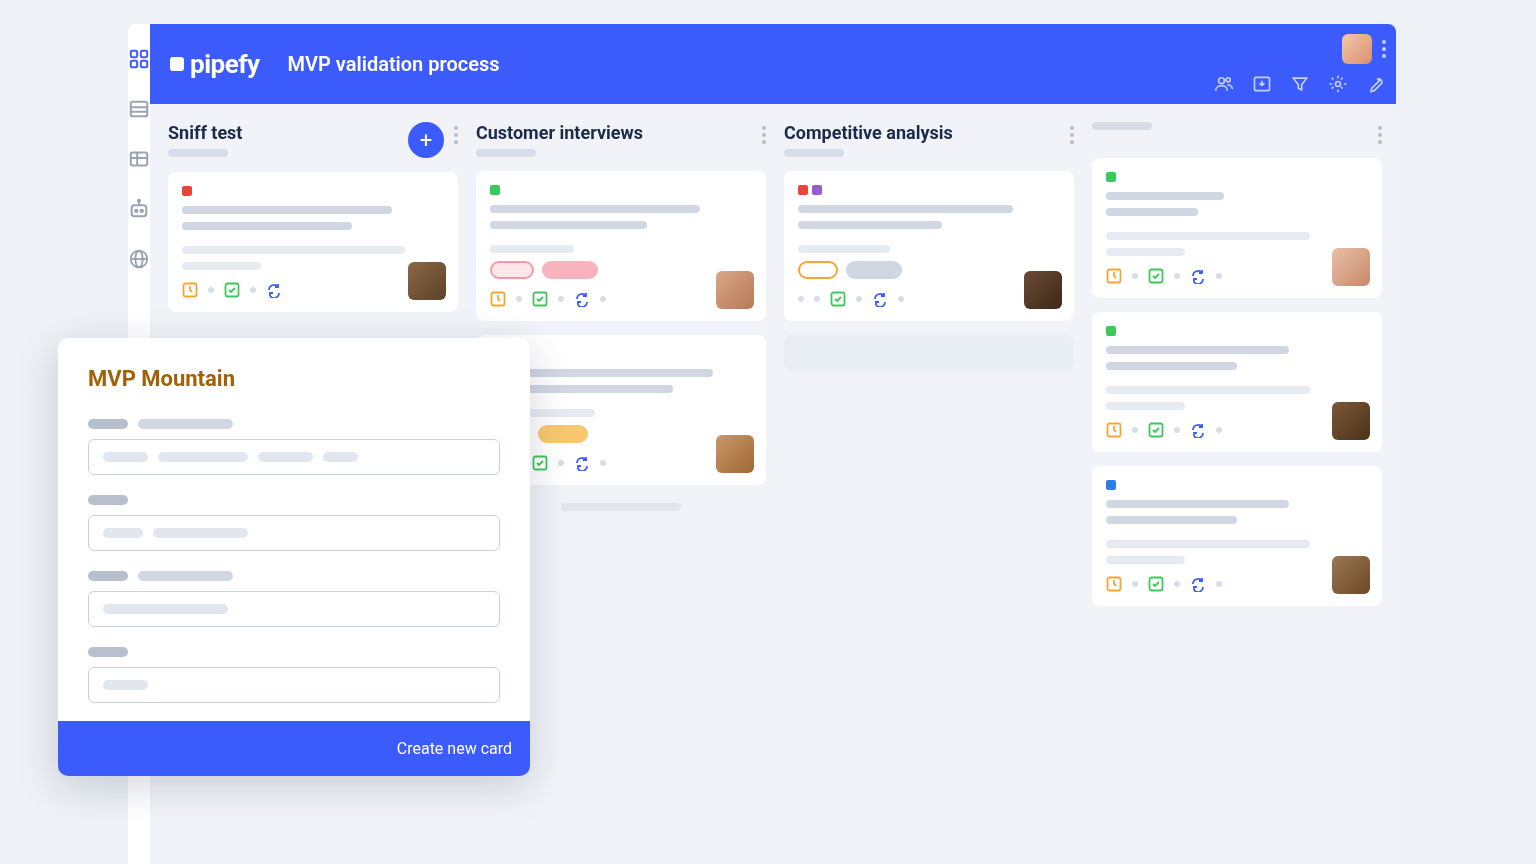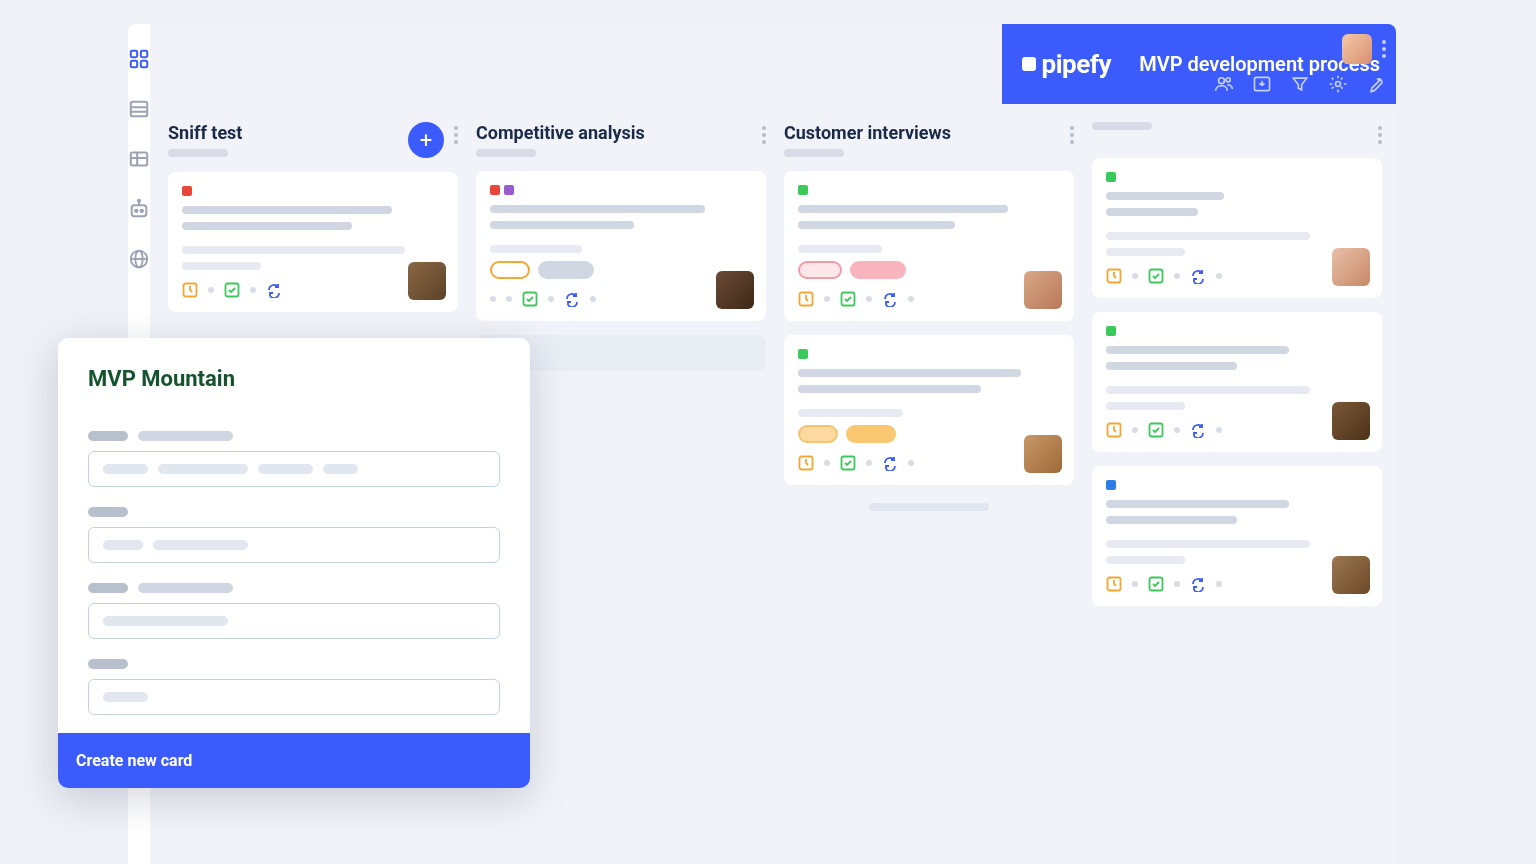--- a/index.html
+++ b/index.html
@@ -4,21 +4,21 @@
 <style>
 * { box-sizing: border-box; margin: 0; padding: 0; font-family: -apple-system, BlinkMacSystemFont, 'Segoe UI', Roboto, sans-serif; }
 body { background: #eef1f6; width: 1536px; height: 864px; overflow: hidden; position: relative; }
 
 .app { position: absolute; top: 24px; left: 128px; right: 140px; bottom: 0; background: #f1f3f8; border-radius: 8px 8px 0 0; overflow: hidden; display: flex; }
 
 .sidebar { width: 50px; background: #fff; display: flex; flex-direction: column; align-items: center; padding-top: 24px; gap: 28px; }
 .sidebar-icon { width: 22px; height: 22px; display: flex; align-items: center; justify-content: center; cursor: pointer; color: #9aa3b3; }
 .sidebar-icon.active { color: #3b5bfd; }
 
-.main { flex: 1; display: flex; flex-direction: column; align-items: flex-end; }
+.main { flex: 1; display: flex; flex-direction: column; }
 
 .header { background: #3b5bfd; height: 80px; display: flex; align-items: center; padding: 0 20px; position: relative; }
 .logo { color: #fff; font-weight: 700; font-size: 26px; letter-spacing: -0.5px; margin-right: 28px; display:flex; align-items:center; gap:6px;}
 .logo-dot { width:14px; height:14px; background:#fff; border-radius:3px; }
 .page-title { color: #fff; font-weight: 600; font-size: 20px; }
 .header-actions { position: absolute; right: 14px; top: 10px; display: flex; align-items: center; gap: 10px; }
 .header-icons-row { position: absolute; right: 14px; bottom: 10px; display: flex; align-items: center; gap: 18px; }
 .avatar-sm { width: 30px; height: 30px; border-radius: 6px; background: linear-gradient(135deg,#f3c8a8,#d89070); }
 .header-icon { width: 20px; height: 20px; color: #c4cffc; cursor: pointer; display:flex; align-items:center; justify-content:center; }
 .more-dots-v { width: 4px; height: 18px; display: flex; flex-direction: column; justify-content: space-between; cursor:pointer; }
@@ -57,25 +57,25 @@
 .mini-icon { width: 16px; height: 16px; display:flex; align-items:center; justify-content:center; }
 .mini-dot { width: 6px; height: 6px; background: #d7dce6; border-radius: 50%; }
 .card-avatar { position: absolute; right: 12px; bottom: 12px; width: 38px; height: 38px; border-radius: 6px; background: linear-gradient(135deg,#c8a888,#a87858); }
 
 .ghost-card { height: 36px; background: #e9edf4; border-radius: 8px; margin-top: 6px; }
 .ghost-bar { width: 120px; height: 8px; background: #e2e6ef; border-radius: 4px; margin: 18px auto 0; }
 
 
 .modal { position: absolute; left: 58px; top: 338px; width: 472px; background: #fff; border-radius: 10px; box-shadow: 0 10px 40px rgba(20,30,60,0.18); overflow: hidden; }
 .modal-body { padding: 28px 30px 18px; }
-.modal-title { font-weight: 700; font-size: 22px; color: #14532d; margin-bottom: 40px; }
+.modal-title { font-weight: 700; font-size: 22px; color: #a16207; margin-bottom: 28px; }
 .form-label-row { display: flex; gap: 10px; margin-bottom: 10px; }
 .lbl-skel { height: 10px; background: #d0d6e2; border-radius: 5px; }
 .form-input { width: 100%; border: 1px solid #c7d0e2; border-radius: 6px; padding: 12px 14px; margin-bottom: 20px; display: flex; gap: 10px; align-items: center; }
-.modal-footer { background: #3b5bfd; color: #fff; text-align: left; padding: 18px; font-weight: 700; font-size: 16px; cursor: pointer; }
+.modal-footer { background: #3b5bfd; color: #fff; text-align: right; padding: 18px; font-weight: 400; font-size: 16px; cursor: pointer; }
 
 svg { width: 100%; height: 100%; }
 </style>
 </head>
 <body>
 
 <div class="app">
 
   <div class="sidebar">
     <div class="sidebar-icon active">
@@ -117,21 +117,21 @@
         </svg>
     </div>
   </div>
 
   <div class="main">
     <div class="header">
       <div class="logo">
         <span class="logo-dot"></span>
         <span>pipefy</span>
       </div>
-      <div class="page-title">MVP development process</div>
+      <div class="page-title">MVP validation process</div>
       <div class="header-actions">
         <div class="avatar-sm"></div>
         <div class="more-dots-v">
             <span></span>
             <span></span>
             <span></span>
           </div>
       </div>
       <div class="header-icons-row">
         <div class="header-icon">
@@ -213,20 +213,109 @@
                 </svg>
               </span>
           </div>
           <div class="card-avatar" style="background:linear-gradient(135deg,#8b6845,#5c4228)"></div>
         </div>
       </div>
 
       <div class="column">
         <div class="col-header">
           <div class="col-title-wrap">
+            <div class="col-title">Customer interviews</div>
+            <div class="col-sub"></div>
+          </div>
+          <div class="col-more">
+              <span></span>
+              <span></span>
+              <span></span>
+            </div>
+        </div>
+        <div class="card">
+          <div class="card-tags">
+              <div class="tag green"></div>
+            </div>
+          <div class="skel-line" style="width:80%"></div>
+          <div class="skel-line" style="width:60%"></div>
+          <div style="height:8px"></div>
+          <div class="skel-line light" style="width:32%"></div>
+          <div style="display:flex;gap:8px;align-items:center;margin-top:6px">
+            <span class="pill outline-pink"></span>
+            <span class="pill fill-pink"></span>
+          </div>
+          <div class="card-footer">
+            <span class="mini-icon">
+                <svg viewBox="0 0 16 16" fill="none" stroke="#f5a631" stroke-width="1.8">
+                  <rect x="1.5" y="1.5" width="13" height="13" rx="2"></rect>
+                  <path d="M8 4v4l2 2"></path>
+                </svg>
+              </span>
+            <span class="mini-dot"></span>
+            <span class="mini-icon">
+                <svg viewBox="0 0 16 16" fill="none" stroke="#3bc95b" stroke-width="1.8">
+                  <rect x="1.5" y="1.5" width="13" height="13" rx="2"></rect>
+                  <path d="M5 8l2 2 4-4"></path>
+                </svg>
+              </span>
+            <span class="mini-dot"></span>
+            <span class="mini-icon">
+                <svg viewBox="0 0 16 16" fill="none" stroke="#3b5bfd" stroke-width="1.8">
+                  <path d="M3 8a5 5 0 0 1 9-3m1 6a5 5 0 0 1-9 3"></path>
+                  <path d="M12 2v3h-3M4 14v-3h3"></path>
+                </svg>
+              </span>
+            <span class="mini-dot"></span>
+          </div>
+          <div class="card-avatar" style="background:linear-gradient(135deg,#d8a888,#b87858)"></div>
+        </div>
+        <div class="card">
+          <div class="card-tags">
+              <div class="tag green"></div>
+            </div>
+          <div class="skel-line" style="width:85%"></div>
+          <div class="skel-line" style="width:70%"></div>
+          <div style="height:8px"></div>
+          <div class="skel-line light" style="width:40%"></div>
+          <div style="display:flex;gap:8px;align-items:center;margin-top:6px">
+            <span class="pill fill-orange-light"></span>
+            <span class="pill fill-orange"></span>
+          </div>
+          <div class="card-footer">
+            <span class="mini-icon">
+                <svg viewBox="0 0 16 16" fill="none" stroke="#f5a631" stroke-width="1.8">
+                  <rect x="1.5" y="1.5" width="13" height="13" rx="2"></rect>
+                  <path d="M8 4v4l2 2"></path>
+                </svg>
+              </span>
+            <span class="mini-dot"></span>
+            <span class="mini-icon">
+                <svg viewBox="0 0 16 16" fill="none" stroke="#3bc95b" stroke-width="1.8">
+                  <rect x="1.5" y="1.5" width="13" height="13" rx="2"></rect>
+                  <path d="M5 8l2 2 4-4"></path>
+                </svg>
+              </span>
+            <span class="mini-dot"></span>
+            <span class="mini-icon">
+                <svg viewBox="0 0 16 16" fill="none" stroke="#3b5bfd" stroke-width="1.8">
+                  <path d="M3 8a5 5 0 0 1 9-3m1 6a5 5 0 0 1-9 3"></path>
+                  <path d="M12 2v3h-3M4 14v-3h3"></path>
+                </svg>
+              </span>
+            <span class="mini-dot"></span>
+          </div>
+          <div class="card-avatar" style="background:linear-gradient(135deg,#c89868,#a06838)"></div>
+        </div>
+        <div class="ghost-bar"></div>
+      </div>
+
+      <div class="column">
+        <div class="col-header">
+          <div class="col-title-wrap">
             <div class="col-title">Competitive analysis</div>
             <div class="col-sub"></div>
           </div>
           <div class="col-more">
               <span></span>
               <span></span>
               <span></span>
             </div>
         </div>
         <div class="card">
@@ -256,109 +345,20 @@
                 <svg viewBox="0 0 16 16" fill="none" stroke="#3b5bfd" stroke-width="1.8">
                   <path d="M3 8a5 5 0 0 1 9-3m1 6a5 5 0 0 1-9 3"></path>
                   <path d="M12 2v3h-3M4 14v-3h3"></path>
                 </svg>
               </span>
             <span class="mini-dot"></span>
           </div>
           <div class="card-avatar" style="background:linear-gradient(135deg,#6b4a35,#3d2818)"></div>
         </div>
         <div class="ghost-card"></div>
-      </div>
-
-      <div class="column">
-        <div class="col-header">
-          <div class="col-title-wrap">
-            <div class="col-title">Customer interviews</div>
-            <div class="col-sub"></div>
-          </div>
-          <div class="col-more">
-              <span></span>
-              <span></span>
-              <span></span>
-            </div>
-        </div>
-        <div class="card">
-          <div class="card-tags">
-              <div class="tag green"></div>
-            </div>
-          <div class="skel-line" style="width:80%"></div>
-          <div class="skel-line" style="width:60%"></div>
-          <div style="height:8px"></div>
-          <div class="skel-line light" style="width:32%"></div>
-          <div style="display:flex;gap:8px;align-items:center;margin-top:6px">
-            <span class="pill outline-pink"></span>
-            <span class="pill fill-pink"></span>
-          </div>
-          <div class="card-footer">
-            <span class="mini-icon">
-                <svg viewBox="0 0 16 16" fill="none" stroke="#f5a631" stroke-width="1.8">
-                  <rect x="1.5" y="1.5" width="13" height="13" rx="2"></rect>
-                  <path d="M8 4v4l2 2"></path>
-                </svg>
-              </span>
-            <span class="mini-dot"></span>
-            <span class="mini-icon">
-                <svg viewBox="0 0 16 16" fill="none" stroke="#3bc95b" stroke-width="1.8">
-                  <rect x="1.5" y="1.5" width="13" height="13" rx="2"></rect>
-                  <path d="M5 8l2 2 4-4"></path>
-                </svg>
-              </span>
-            <span class="mini-dot"></span>
-            <span class="mini-icon">
-                <svg viewBox="0 0 16 16" fill="none" stroke="#3b5bfd" stroke-width="1.8">
-                  <path d="M3 8a5 5 0 0 1 9-3m1 6a5 5 0 0 1-9 3"></path>
-                  <path d="M12 2v3h-3M4 14v-3h3"></path>
-                </svg>
-              </span>
-            <span class="mini-dot"></span>
-          </div>
-          <div class="card-avatar" style="background:linear-gradient(135deg,#d8a888,#b87858)"></div>
-        </div>
-        <div class="card">
-          <div class="card-tags">
-              <div class="tag green"></div>
-            </div>
-          <div class="skel-line" style="width:85%"></div>
-          <div class="skel-line" style="width:70%"></div>
-          <div style="height:8px"></div>
-          <div class="skel-line light" style="width:40%"></div>
-          <div style="display:flex;gap:8px;align-items:center;margin-top:6px">
-            <span class="pill fill-orange-light"></span>
-            <span class="pill fill-orange"></span>
-          </div>
-          <div class="card-footer">
-            <span class="mini-icon">
-                <svg viewBox="0 0 16 16" fill="none" stroke="#f5a631" stroke-width="1.8">
-                  <rect x="1.5" y="1.5" width="13" height="13" rx="2"></rect>
-                  <path d="M8 4v4l2 2"></path>
-                </svg>
-              </span>
-            <span class="mini-dot"></span>
-            <span class="mini-icon">
-                <svg viewBox="0 0 16 16" fill="none" stroke="#3bc95b" stroke-width="1.8">
-                  <rect x="1.5" y="1.5" width="13" height="13" rx="2"></rect>
-                  <path d="M5 8l2 2 4-4"></path>
-                </svg>
-              </span>
-            <span class="mini-dot"></span>
-            <span class="mini-icon">
-                <svg viewBox="0 0 16 16" fill="none" stroke="#3b5bfd" stroke-width="1.8">
-                  <path d="M3 8a5 5 0 0 1 9-3m1 6a5 5 0 0 1-9 3"></path>
-                  <path d="M12 2v3h-3M4 14v-3h3"></path>
-                </svg>
-              </span>
-            <span class="mini-dot"></span>
-          </div>
-          <div class="card-avatar" style="background:linear-gradient(135deg,#c89868,#a06838)"></div>
-        </div>
-        <div class="ghost-bar"></div>
       </div>
 
       <div class="column">
         <div class="col-header">
           <div class="col-title-wrap">
             <div class="col-sub"></div>
           </div>
           <div class="col-more">
               <span></span>
               <span></span>

